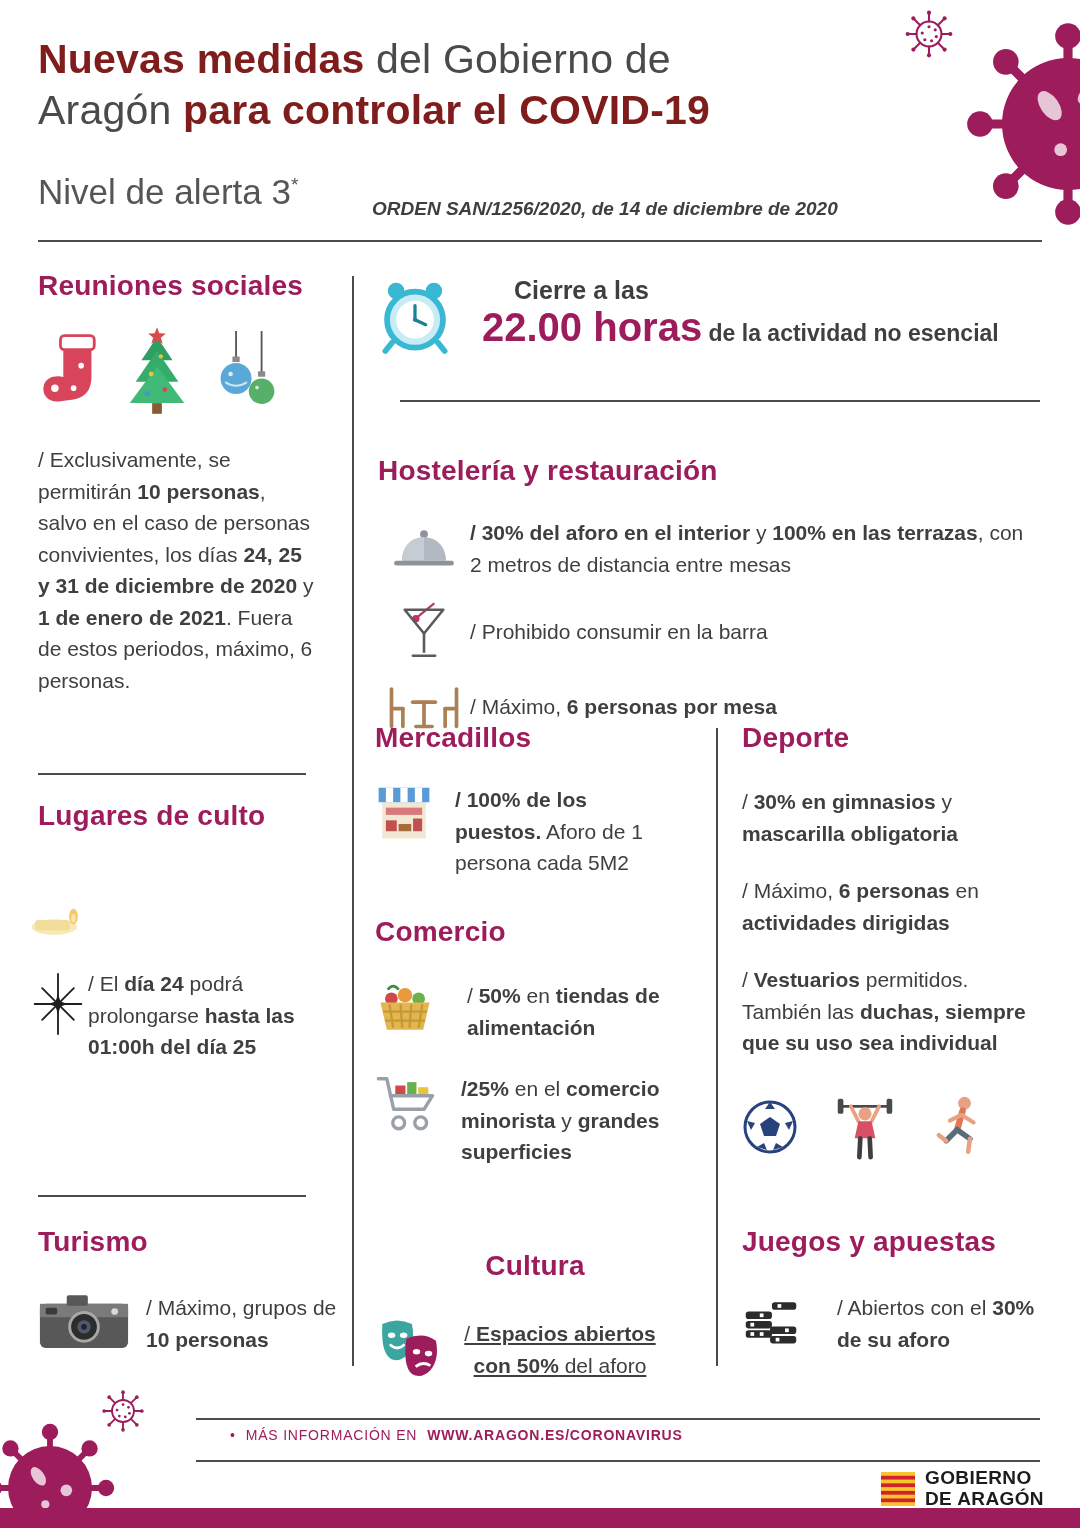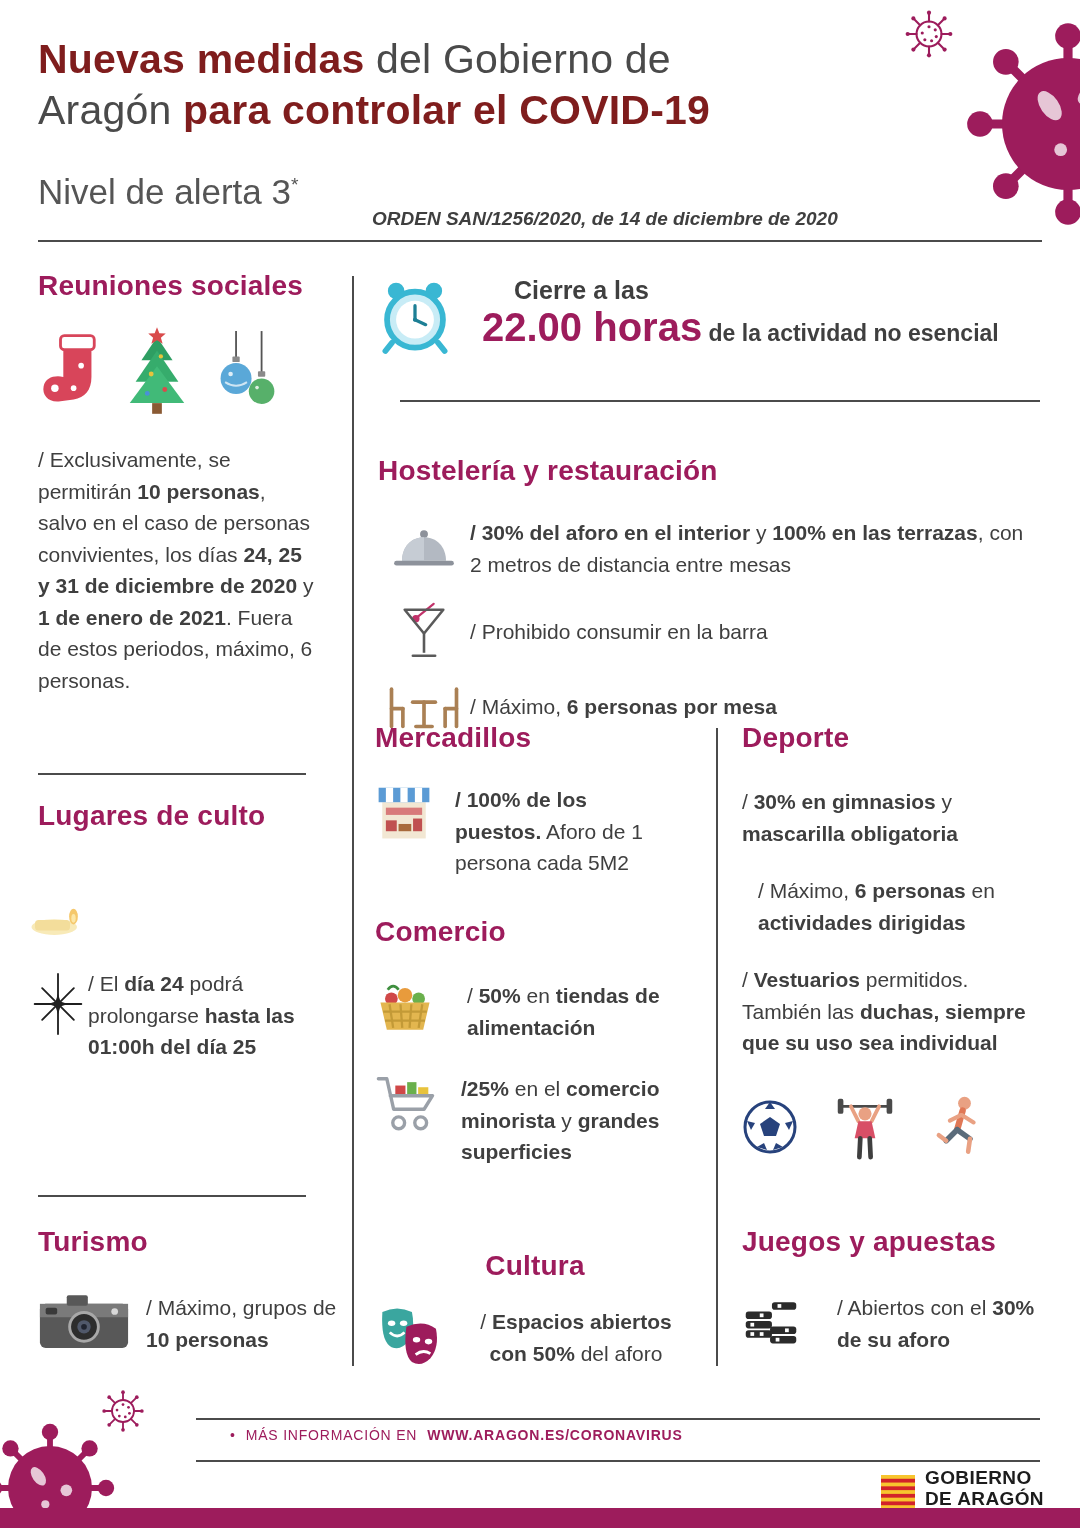--- a/index.html
+++ b/index.html
@@ -19,21 +19,21 @@
   .icon-item{display:flex;align-items:flex-start;}
   .hst{display:flex;align-items:center;margin-top:22px;}
   .hst-icon{flex:0 0 92px;display:flex;justify-content:center;}
   .culto-item{display:flex;}
   .culto-icon{flex:0 0 58px;margin-left:-10px;}
   .cierre-intro{font-size:25px;font-weight:bold;margin-left:32px;}
   .cierre-time{font-size:40px;font-weight:bold;color:#9d1c5c;}
   .cierre-suffix{font-size:23px;font-weight:bold;}
   .footer-info{display:flex;align-items:center;gap:10px;font-size:14px;color:#9d1c5c;letter-spacing:0.8px;}
   .f-url{font-weight:bold;}
-  .logo{display:flex;align-items:flex-end;gap:10px;}
+  .logo{display:flex;align-items:center;gap:10px;}
   .logo-text{font-size:19px;font-weight:bold;color:#1c1c1c;line-height:1.08;letter-spacing:0.4px;}
   .xmas{display:flex;align-items:flex-end;gap:24px;margin-top:22px;height:94px;}
   .sports-row{display:flex;align-items:center;gap:36px;}
   svg{display:block;width:100%;height:100%;}
 </style>
 </head>
 <body>
 
 <div class="page">
 
@@ -98,21 +98,21 @@
         <ellipse cx="70" cy="44" rx="3.5" ry="6" transform="rotate(40 70 44)"></ellipse>
       </g>
     </svg>
   </div>
 
   <div class="abs title" style="left:38px;top:34px;width:860px;">
     <div><span class="b mg">Nuevas medidas</span><span> del Gobierno de</span></div>
     <div><span>Aragón </span><span class="b mg">para controlar el COVID-19</span></div>
   </div>
   <div class="abs alert" style="left:38px;top:172px;"><span>Nivel de alerta 3</span><span class="sup">*</span></div>
-  <div class="abs order" style="left:372px;top:208px;">ORDEN SAN/1256/2020, de 14 de diciembre de 2020</div>
+  <div class="abs order" style="left:372px;top:198px;">ORDEN SAN/1256/2020, de 14 de diciembre de 2020</div>
   <div class="hline" style="left:38px;top:240px;width:1004px;"></div>
 
   <div class="vline" style="left:352px;top:276px;height:1090px;"></div>
   <div class="vline" style="left:716px;top:728px;height:638px;"></div>
 
   <section class="abs" style="left:38px;top:270px;width:278px;">
     <h2 class="sec">Reuniones sociales</h2>
     <div class="xmas">
       <div style="width:60px;height:86px;">
         <svg viewBox="0 0 64 88">
@@ -338,21 +338,21 @@
           <circle cx="54" cy="58" r="7" fill="none" stroke="#9aa0a8" stroke-width="4"></circle>
         </svg>
       </div>
       <p class="body-text" style="width:238px;"><span class="b">/</span><span class="b">25%</span><span> en el </span><span class="b">comercio minorista</span><span> y </span><span class="b">grandes superficies</span></p>
     </div>
   </section>
 
   <section class="abs" style="left:742px;top:722px;width:300px;">
     <h2 class="sec">Deporte</h2>
     <p class="body-text" style="margin-top:32px;"><span>/ </span><span class="b">30% en gimnasios</span><span> y </span><span class="b">mascarilla obligatoria</span></p>
-    <p class="body-text" style="margin-top:26px;margin-left:16px;"><span>/ Máximo, </span><span class="b">6 personas</span><span> en </span><span class="b">actividades dirigidas</span></p>
+    <p class="body-text" style="margin-top:26px;"><span>/ Máximo, </span><span class="b">6 personas</span><span> en </span><span class="b">actividades dirigidas</span></p>
     <p class="body-text" style="margin-top:26px;"><span>/ </span><span class="b">Vestuarios</span><span> permitidos. También las </span><span class="b">duchas, siempre que su uso sea individual</span></p>
     <div class="sports-row" style="margin-top:34px;">
       <div style="width:56px;height:56px;">
         <svg viewBox="0 0 56 56">
           <circle cx="28" cy="28" r="25" fill="#ffffff" stroke="#27427c" stroke-width="3"></circle>
           <polygon points="28,18 38,25 34,37 22,37 18,25" fill="#27427c"></polygon>
           <polygon points="28,3 33,10 23,10" fill="#27427c"></polygon>
           <polygon points="5,22 13,24 9,31" fill="#27427c"></polygon>
           <polygon points="51,22 47,31 43,24" fill="#27427c"></polygon>
           <polygon points="15,48 22,44 25,51" fill="#27427c"></polygon>
@@ -382,21 +382,21 @@
           <line x1="40" y1="48" x2="38" y2="62" stroke="#e9a183" stroke-width="5" stroke-linecap="round"></line>
           <line x1="26" y1="38" x2="14" y2="50" stroke="#5a6b7a" stroke-width="6" stroke-linecap="round"></line>
           <line x1="14" y1="50" x2="6" y2="44" stroke="#e9a183" stroke-width="5" stroke-linecap="round"></line>
         </svg>
       </div>
     </div>
   </section>
 
   <section class="abs" style="left:375px;top:1250px;width:320px;text-align:center;">
     <h2 class="sec">Cultura</h2>
-    <div class="icon-item" style="margin-top:24px;gap:20px;">
+    <div class="icon-item" style="margin-top:36px;gap:4px;text-decoration:underline;">
       <div style="width:72px;height:62px;flex:0 0 72px;">
         <svg viewBox="0 0 78 66">
           <path d="M8 6 Q24 -2 40 6 Q44 26 36 38 Q28 48 18 44 Q6 38 8 6 Z" fill="#3aa69f"></path>
           <ellipse cx="18" cy="18" rx="4" ry="3" fill="#ffffff"></ellipse>
             <ellipse cx="31" cy="18" rx="4" ry="3" fill="#ffffff"></ellipse>
           <path d="M16 28 q8 8 16 0" stroke="#ffffff" stroke-width="3" fill="none"></path>
           <path d="M34 22 Q52 14 66 24 Q70 44 60 56 Q50 66 40 60 Q30 52 34 22 Z" fill="#9d1c5c"></path>
           <ellipse cx="45" cy="36" rx="4" ry="3" fill="#ffffff"></ellipse>
             <ellipse cx="58" cy="38" rx="4" ry="3" fill="#ffffff"></ellipse>
           <path d="M44 52 q8 -6 16 -1" stroke="#ffffff" stroke-width="3" fill="none"></path>

